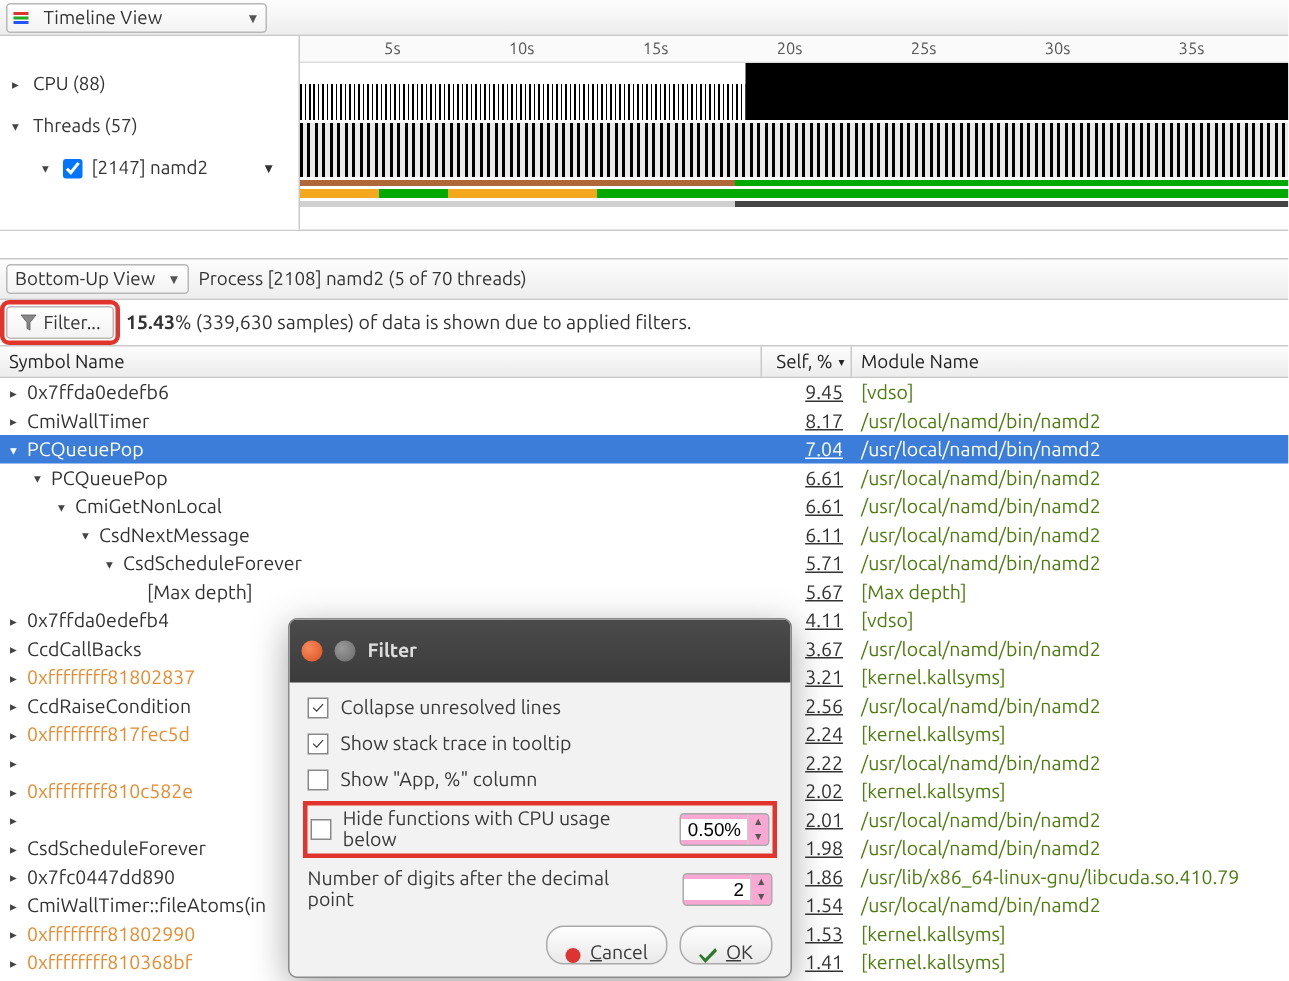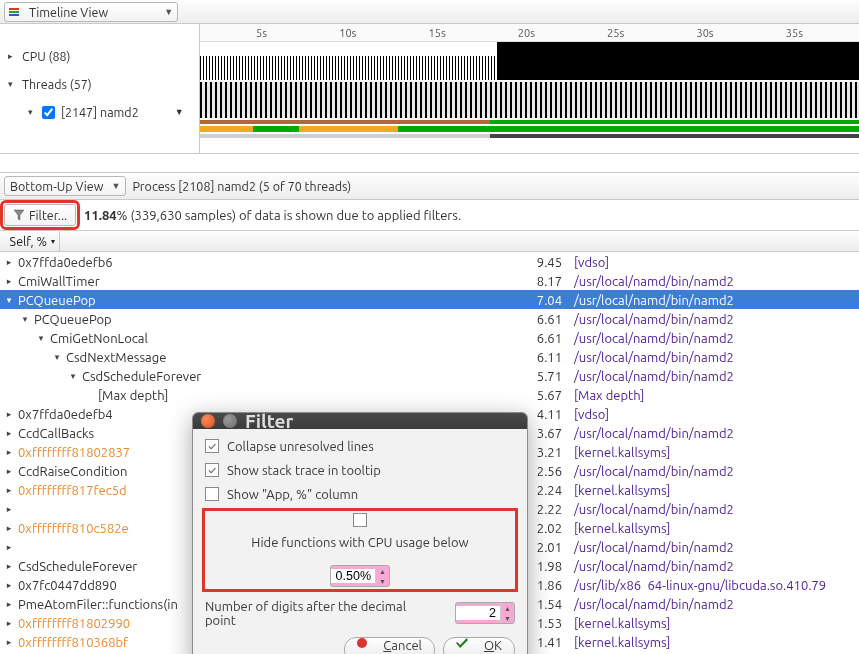--- a/index.html
+++ b/index.html
@@ -119,21 +119,21 @@
     display:flex; align-items:center;
     padding: 13px 4px; gap: 8px; font-size: 13px;
   }
   .filter-btn {
     display:inline-flex; align-items:center; gap:4px;
     height:22px; border:1px solid #b8b8b8; border-radius:3px;
     background:linear-gradient(#fff,#f3f3f3);
     padding:0 8px; font-size:12.5px;
   }
   .red-outline { outline: 3px solid #e1342c; outline-offset: 1px; border-radius:2px; }
-  .red-outline-tight { outline: 3px solid #e1342c; outline-offset: 0px; flex-direction: column; }
+  .red-outline-tight { outline: 3px solid #e1342c; outline-offset: 0px; }
 
   .table-head {
     height: 22px;
     background: linear-gradient(#fdfdfd,#ececec);
     border-top:1px solid #c9c9c9;
     border-bottom:1px solid #c9c9c9;
     display:flex; font-size:12.5px; color:#222;
   }
   .col-symbol { width: 508px; padding-left:6px; display:flex; align-items:center; border-right:1px solid #c9c9c9; }
   .col-self { width: 60px; display:flex; align-items:center; justify-content:flex-end; padding-right:4px; border-right:1px solid #c9c9c9; gap:4px;}
@@ -142,40 +142,40 @@
 
   .tree {
     font-size: 13px;
   }
   .tree-row {
     display:flex; height:19px; align-items:center;
   }
   .tree-row.selected { background:#3b7dd8; color:#fff; }
   .tree-row.selected .c-module { color:#fff; }
   .c-symbol { width:508px; padding-left:4px; display:flex; align-items:center; gap:4px; overflow:hidden; white-space:nowrap; }
-  .c-self { width:60px; text-align:right; padding-right:6px; }
-  .c-module { flex:1; padding-left:6px; color:#4c1d95; white-space:nowrap; overflow:hidden; }
+  .c-self { width:60px; text-align:right; padding-right:6px;text-decoration:underline; }
+  .c-module { flex:1; padding-left:6px; color:#4d7c0f; white-space:nowrap; overflow:hidden; }
   .tri { font-size:9px; width:10px; display:inline-block; text-align:center; color:#444; }
   .tree-row.selected .tri { color:#fff; }
   .ksym { color:#e88b2f; }
 
   
   .dialog {
     position:absolute;
     left:192px; top:412px;
     width:336px;
     border:1px solid #8a8a8a; border-radius:6px;
     box-shadow: 0 6px 24px rgba(0,0,0,0.35);
     background:#f2f2f2;
     overflow:hidden;
   }
   .dlg-title {
-    height:16px; background:linear-gradient(#4b4b4b,#3b3b3b);
+    height:42px; background:linear-gradient(#4b4b4b,#3b3b3b);
     color:#ddd; display:flex; align-items:center; gap:8px;
-    padding:0 8px; font-size:19px; font-weight:bold;
+    padding:0 8px; font-size:13px; font-weight:bold;
   }
   .winbtn {
     width:14px; height:14px; border-radius:50%; display:inline-block;
   }
   .winbtn.close { background:radial-gradient(circle at 35% 35%,#f98b5e,#d94f1d); }
   .winbtn.min { background:radial-gradient(circle at 35% 35%,#9a9a9a,#6a6a6a); }
   .dlg-body { padding:10px 12px 8px 12px; display:flex; flex-direction:column; gap:10px; font-size:13px; color:#3a3a3a; }
   .dlg-row { display:flex; align-items:center; gap:8px; }
   .chk { width:14px; height:14px; border:1px solid #888; background:#fff; display:inline-flex; align-items:center; justify-content:center; font-size:11px; color:#333; }
   .chk.checked::after { content:"✓"; }
@@ -184,21 +184,21 @@
     border:1px solid #aaa; border-radius:3px; background:#f9a8d4;
     height:22px;
   }
   .spin input {
     border:none; width:44px; text-align:right; padding:0 4px; font-size:12.5px; outline:none;
   }
   .spin .arrows { width:14px; display:flex; flex-direction:column; font-size:7px; text-align:center; color:#555; border-left:1px solid #ccc; }
   .spin .arrows span { height:10px; line-height:10px; }
   .dlg-buttons { display:flex; justify-content:flex-end; gap:8px; }
   .btn {
-    display:inline-flex; align-items:flex-start; gap:16px;
+    display:inline-flex; align-items:flex-end; gap:6px;
     height:26px; padding:0 12px;
     border:1px solid #aaa; border-radius:12px;
     background:linear-gradient(#fefefe,#e9e9e9);
     font-size:13px;
   }
   .btn .ico-cancel { width:10px; height:10px; background:#d33; border-radius:50%; }
   .btn .ico-ok { width:12px; height:10px; background:#2a7a2a; clip-path: polygon(0 50%,35% 100%,100% 20%,90% 0,35% 70%,10% 40%); }
   .under { text-decoration: underline; }
 </style>
 </head>
@@ -271,29 +271,35 @@
 <div class="filter-bar">
   <span class="red-outline" style="display:inline-flex;">
     <span class="filter-btn">
       <svg width="12" height="12" viewBox="0 0 12 12">
         <path d="M1 1h10L7 6v5l-2-1V6z" fill="#888" stroke="#555" stroke-width="0.5"></path>
       </svg>
       <span>Filter...</span>
     </span>
   </span>
   <span>
-    <b>11.84</b><span>% (339,630 samples) of data is shown due to applied filters.</span>
+    <b>15.43</b><span>% (339,630 samples) of data is shown due to applied filters.</span>
   </span>
 </div>
 
 <div class="table-head">
+  <div class="col-symbol">
+    <span>Symbol Name</span>
+  </div>
   <div class="col-self">
     <span>Self, %</span>
     <span class="sort-ind">▾</span>
   </div>
+  <div class="col-module">
+    <span>Module Name</span>
+  </div>
 </div>
 
 <div class="tree" id="tree">
     <div class="tree-row">
       <div class="c-symbol" style="padding-left: 4px;">
         <span class="tri">▸</span>
         <span>0x7ffda0edefb6</span>
       </div>
       <div class="c-self">9.45</div>
       <div class="c-module">[vdso]</div>
@@ -428,21 +434,21 @@
       <div class="c-symbol" style="padding-left: 4px;">
         <span class="tri">▸</span>
         <span>0x7fc0447dd890</span>
       </div>
       <div class="c-self">1.86</div>
       <div class="c-module">/usr/lib/x86_64-linux-gnu/libcuda.so.410.79</div>
     </div>
     <div class="tree-row">
       <div class="c-symbol" style="padding-left: 4px;">
         <span class="tri">▸</span>
-        <span>PmeAtomFiler::functions(in</span>
+        <span>CmiWallTimer::fileAtoms(in</span>
       </div>
       <div class="c-self">1.54</div>
       <div class="c-module">/usr/local/namd/bin/namd2</div>
     </div>
     <div class="tree-row">
       <div class="c-symbol" style="padding-left: 4px;">
         <span class="tri">▸</span>
         <span class="ksym">0xffffffff81802990</span>
       </div>
       <div class="c-self">1.53</div>

